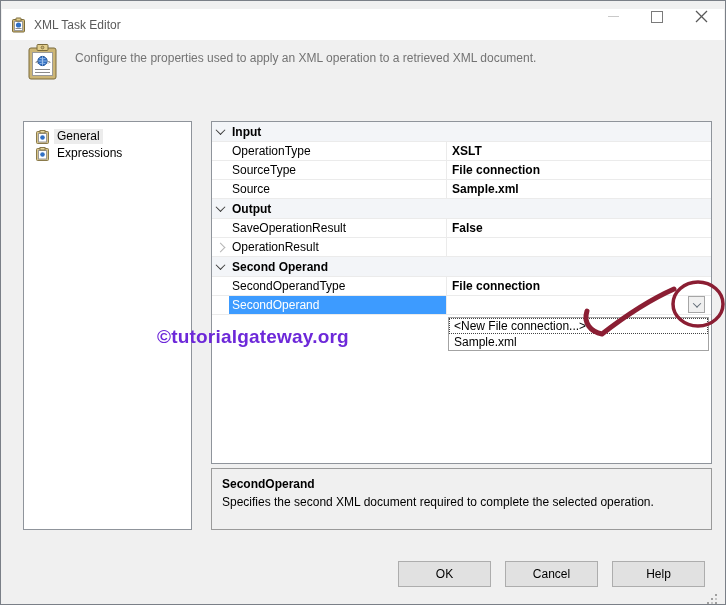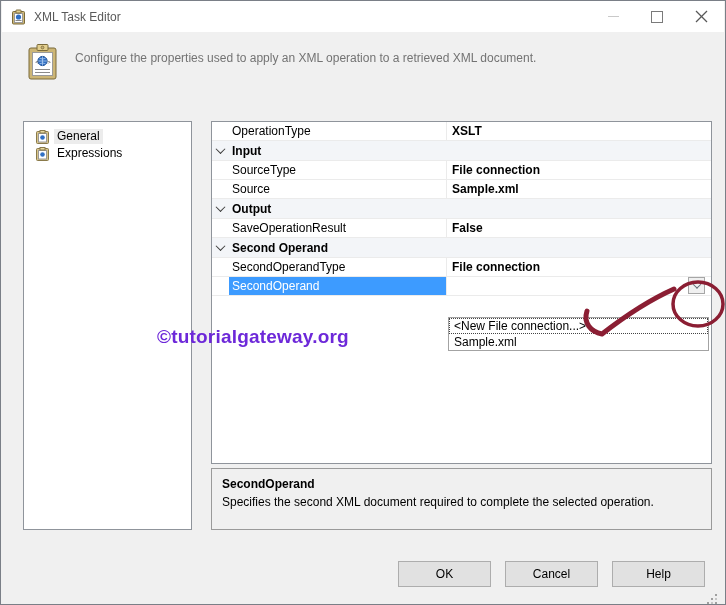--- a/index.html
+++ b/index.html
@@ -2,21 +2,21 @@
 <html><head>
 <meta charset="utf-8">
 <style>
   * { box-sizing: border-box; margin: 0; padding: 0; }
   html,body { width: 726px; height: 605px; }
   body { font-family: "Liberation Sans", sans-serif; font-size: 12px; color:#000; }
   .window { position: relative; width: 726px; height: 605px; background:#f0f0f0;
             border:1px solid #7a7f87; overflow:hidden; }
 
   
-  .titlebar { position:absolute; left:1px; top:0; right:1px; height:31px; background:#ffffff;
+  .titlebar { position:absolute; left:1px; top:8px; right:1px; height:31px; background:#ffffff;
               display:flex; align-items:center; padding-left:9px; }
   .title-text { margin-left:7px; color:#5a5a5a; font-size:12px; }
   .win-btn { position:absolute; top:0; width:32px; height:31px; display:flex;
              align-items:center; justify-content:center; cursor:default; }
   .btn-min { left:596px; } .btn-max { left:640px; } .btn-close { left:684px; }
   .min-glyph { width:11px; height:1px; background:#c9c9c9; }
 
   
   .hdr-icon { position:absolute; left:26px; top:42px; }
   .hdr-text { position:absolute; left:74px; top:50px; width:620px; color:#737373; }
@@ -144,32 +144,32 @@
         <rect x="2.5" y="3.5" width="8" height="8.5" fill="#fff" stroke="#999"></rect>
         <rect x="4" y="0.5" width="5" height="2.5" fill="#e8d9a0" stroke="#8a7a4a"></rect>
         <circle cx="6.5" cy="7.5" r="2.3" fill="#2f6fc4"></circle>
       </svg>
       <span class="lbl">Expressions</span>
     </div>
   </div>
 
   <div class="grid">
 
+    <div class="grow cat">
+      <span class="gut">
+          <span class="chev down"></span>
+        </span>
+      <span class="cell cname">Input</span>
+      <span class="cell cvalue"></span>
+    </div>
     <div class="grow prop">
       <span class="gut"></span>
       <span class="cell cname">OperationType</span>
       <span class="cell cvalue">XSLT</span>
     </div>
-    <div class="grow cat">
-      <span class="gut">
-          <span class="chev down"></span>
-        </span>
-      <span class="cell cname">Input</span>
-      <span class="cell cvalue"></span>
-    </div>
     <div class="grow prop">
       <span class="gut"></span>
       <span class="cell cname">SourceType</span>
       <span class="cell cvalue">File connection</span>
     </div>
     <div class="grow prop">
       <span class="gut"></span>
       <span class="cell cname">Source</span>
       <span class="cell cvalue">Sample.xml</span>
     </div>
@@ -178,20 +178,27 @@
       <span class="gut">
           <span class="chev down"></span>
         </span>
       <span class="cell cname">Output</span>
       <span class="cell cvalue"></span>
     </div>
     <div class="grow prop">
       <span class="gut"></span>
       <span class="cell cname">SaveOperationResult</span>
       <span class="cell cvalue">False</span>
+    </div>
+    <div class="grow prop">
+      <span class="gut">
+          <span class="chev right"></span>
+        </span>
+      <span class="cell cname">OperationResult</span>
+      <span class="cell cvalue"></span>
     </div>
 
     <div class="grow cat">
       <span class="gut">
           <span class="chev down"></span>
         </span>
       <span class="cell cname">Second Operand</span>
       <span class="cell cvalue"></span>
     </div>
     <div class="grow prop">

